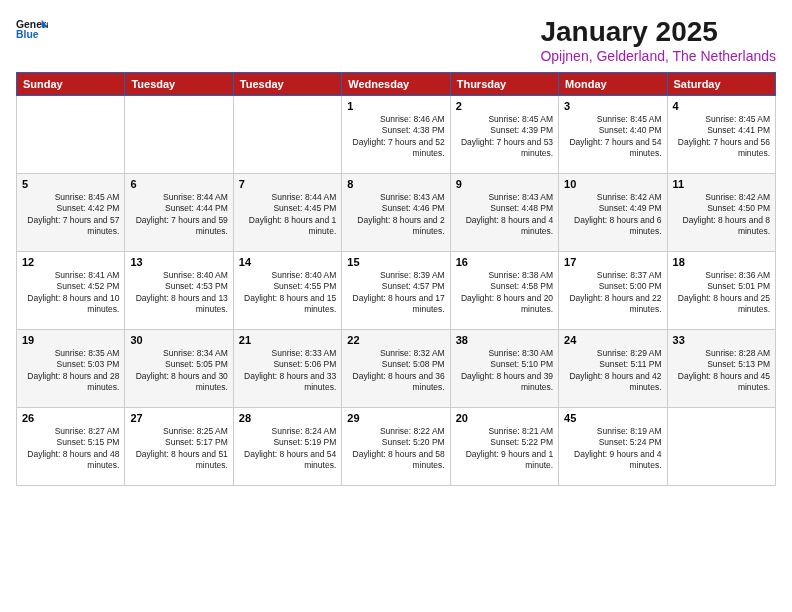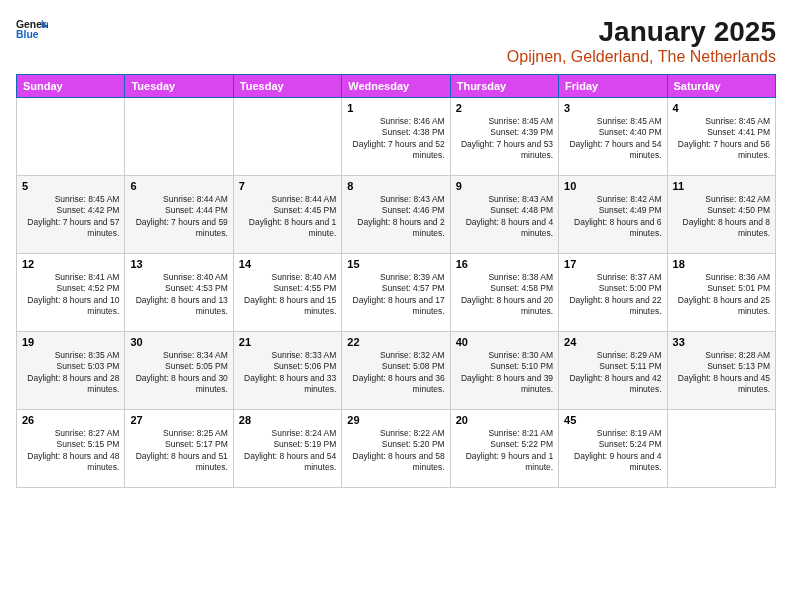--- a/index.html
+++ b/index.html
@@ -24,30 +24,29 @@
     .logo {
       display: flex;
       align-items: center;
       gap: 4px;
     }
     .logo-icon {
       width: 32px;
       height: 28px;
     }
     .title-block {
-      text-align: right;
     }
     .title-month {
       font-size: 28px;
       font-weight: bold;
       color: #1a1a1a;
     }
     .title-location {
-      font-size: 16px;
-      color: #c2410c;
+      font-size: 14px;
+      color: #a21caf;
     }
     .calendar {
       width: 100%;
       border-collapse: collapse;
       font-size: 9.5px;
     }
     .calendar th {
       background-color: #1565c0;
       color: #fff;
       text-align: left;
@@ -77,21 +76,21 @@
     .empty-cell {
       background: #f9f9f9;
     }
     tr:nth-child(even) td {
       background: #f5f5f5;
     }
     tr:nth-child(odd) td {
       background: #fff;
     }
     .calendar thead tr th {
-      background: #d946ef;
+      background: #b91c1c;
     }
   </style>
 </head>
 <body>
 
 <div class="page">
   <div class="header">
     <div class="logo">
       <svg class="logo-icon" viewBox="0 0 40 34" xmlns="http://www.w3.org/2000/svg">
         <text x="0" y="14" font-size="13" font-weight="bold" fill="#1a1a1a">General</text>
@@ -106,21 +105,21 @@
   </div>
 
   <table class="calendar">
     <thead>
       <tr>
         <th>Sunday</th>
         <th>Tuesday</th>
         <th>Tuesday</th>
         <th>Wednesday</th>
         <th>Thursday</th>
-        <th>Friday</th>
+        <th>Monday</th>
         <th>Saturday</th>
       </tr>
     </thead>
     <tbody id="calendar-body">
     <tr>
           <td class="empty-cell"></td>
           <td class="empty-cell"></td>
           <td class="empty-cell"></td>
           <td>
             <div class="cell-date">1</div>
@@ -210,21 +209,21 @@
           </td>
           <td>
             <div class="cell-date">21</div>
             <div class="cell-info">Sunrise: 8:33 AM<br>Sunset: 5:06 PM<br>Daylight: 8 hours and 33 minutes.</div>
           </td>
           <td>
             <div class="cell-date">22</div>
             <div class="cell-info">Sunrise: 8:32 AM<br>Sunset: 5:08 PM<br>Daylight: 8 hours and 36 minutes.</div>
           </td>
           <td>
-            <div class="cell-date">40</div>
+            <div class="cell-date">38</div>
             <div class="cell-info">Sunrise: 8:30 AM<br>Sunset: 5:10 PM<br>Daylight: 8 hours and 39 minutes.</div>
           </td>
           <td>
             <div class="cell-date">24</div>
             <div class="cell-info">Sunrise: 8:29 AM<br>Sunset: 5:11 PM<br>Daylight: 8 hours and 42 minutes.</div>
           </td>
           <td>
             <div class="cell-date">33</div>
             <div class="cell-info">Sunrise: 8:28 AM<br>Sunset: 5:13 PM<br>Daylight: 8 hours and 45 minutes.</div>
           </td>

